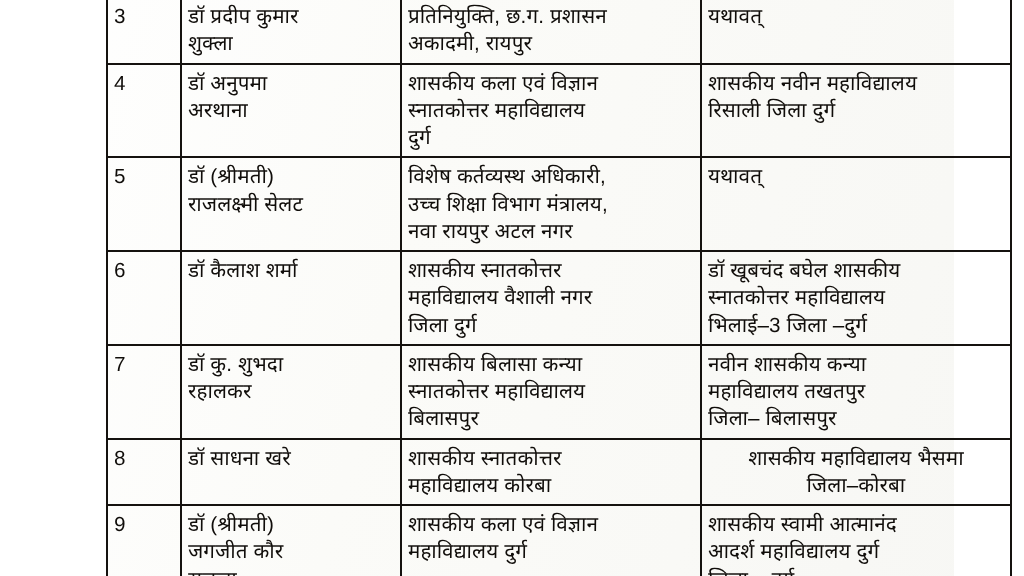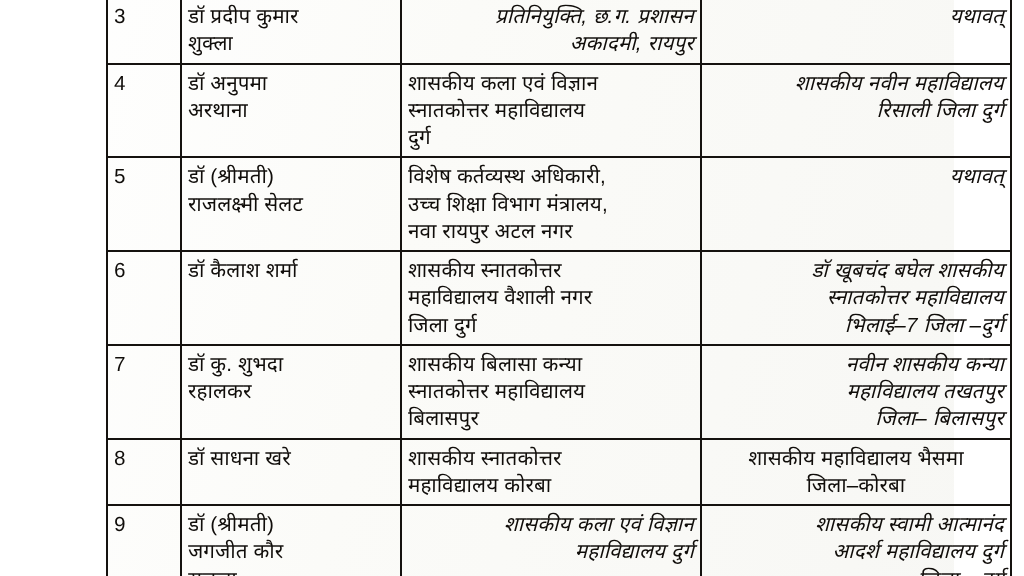--- a/index.html
+++ b/index.html
@@ -44,21 +44,21 @@
     color: #100d0a;
     letter-spacing: 0.2px;
     font-family: "Liberation Sans", sans-serif;
   }
   .col-sn    { width: 60px;  text-align: left; padding-left: 8px; }
   .col-name  { width: 206px; text-align: left; }
   .col-from  { width: 286px; text-align: left; }
   .col-to    { width: 296px; text-align: center; }
 
   .cell-line { display: block; white-space: nowrap; }
-  .center .cell-line { text-align: right; font-style: italic; }
+  .center .cell-line { text-align: left; }
   .mid { vertical-align: middle; }
 
   
   .doc-table td .cell-line {
     transform: skewX(-0.6deg);
     transform-origin: left center;
   }
 
   
   .sheet-edge-left {
@@ -146,21 +146,21 @@
           <span class="cell-line">डॉ कैलाश शर्मा</span>
         </td>
         <td class="col-from">
           <span class="cell-line">शासकीय स्नातकोत्तर</span>
           <span class="cell-line">महाविद्यालय वैशाली नगर</span>
           <span class="cell-line">जिला दुर्ग</span>
         </td>
         <td class="col-to center">
           <span class="cell-line">डॉ खूबचंद बघेल शासकीय</span>
           <span class="cell-line">स्नातकोत्तर महाविद्यालय</span>
-          <span class="cell-line">भिलाई–7 जिला –दुर्ग</span>
+          <span class="cell-line">भिलाई–3 जिला –दुर्ग</span>
         </td>
       </tr>
 
       <tr>
         <td class="col-sn">
           <span class="cell-line">7</span>
         </td>
         <td class="col-name">
           <span class="cell-line">डॉ कु. शुभदा</span>
           <span class="cell-line">रहालकर</span>

